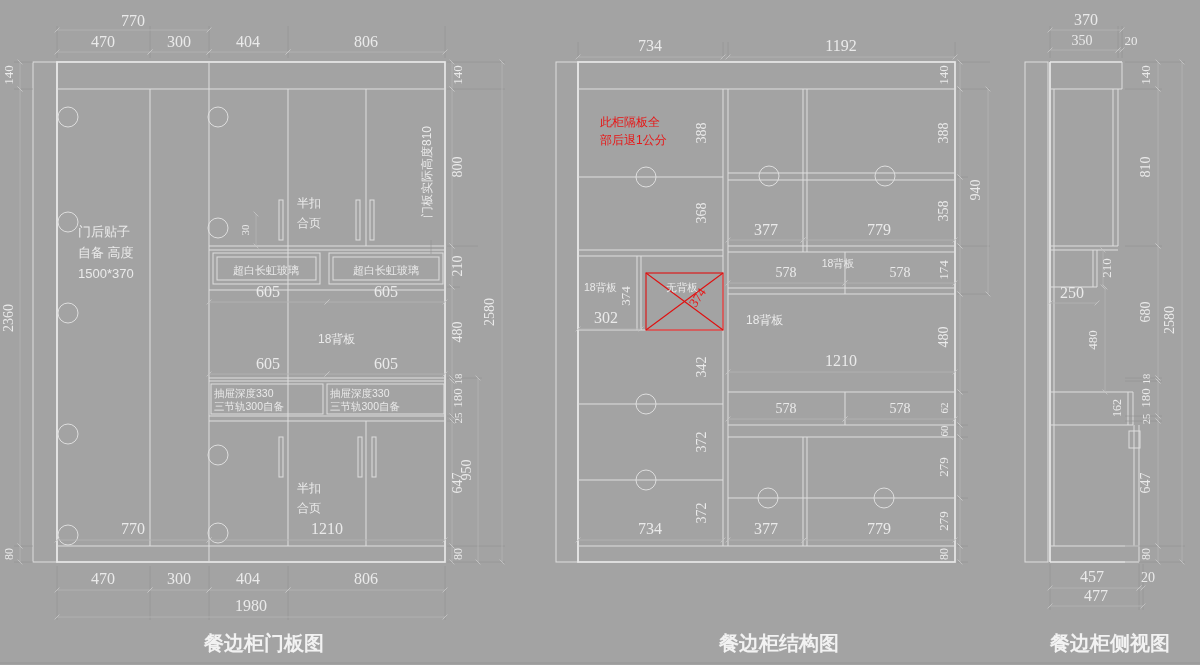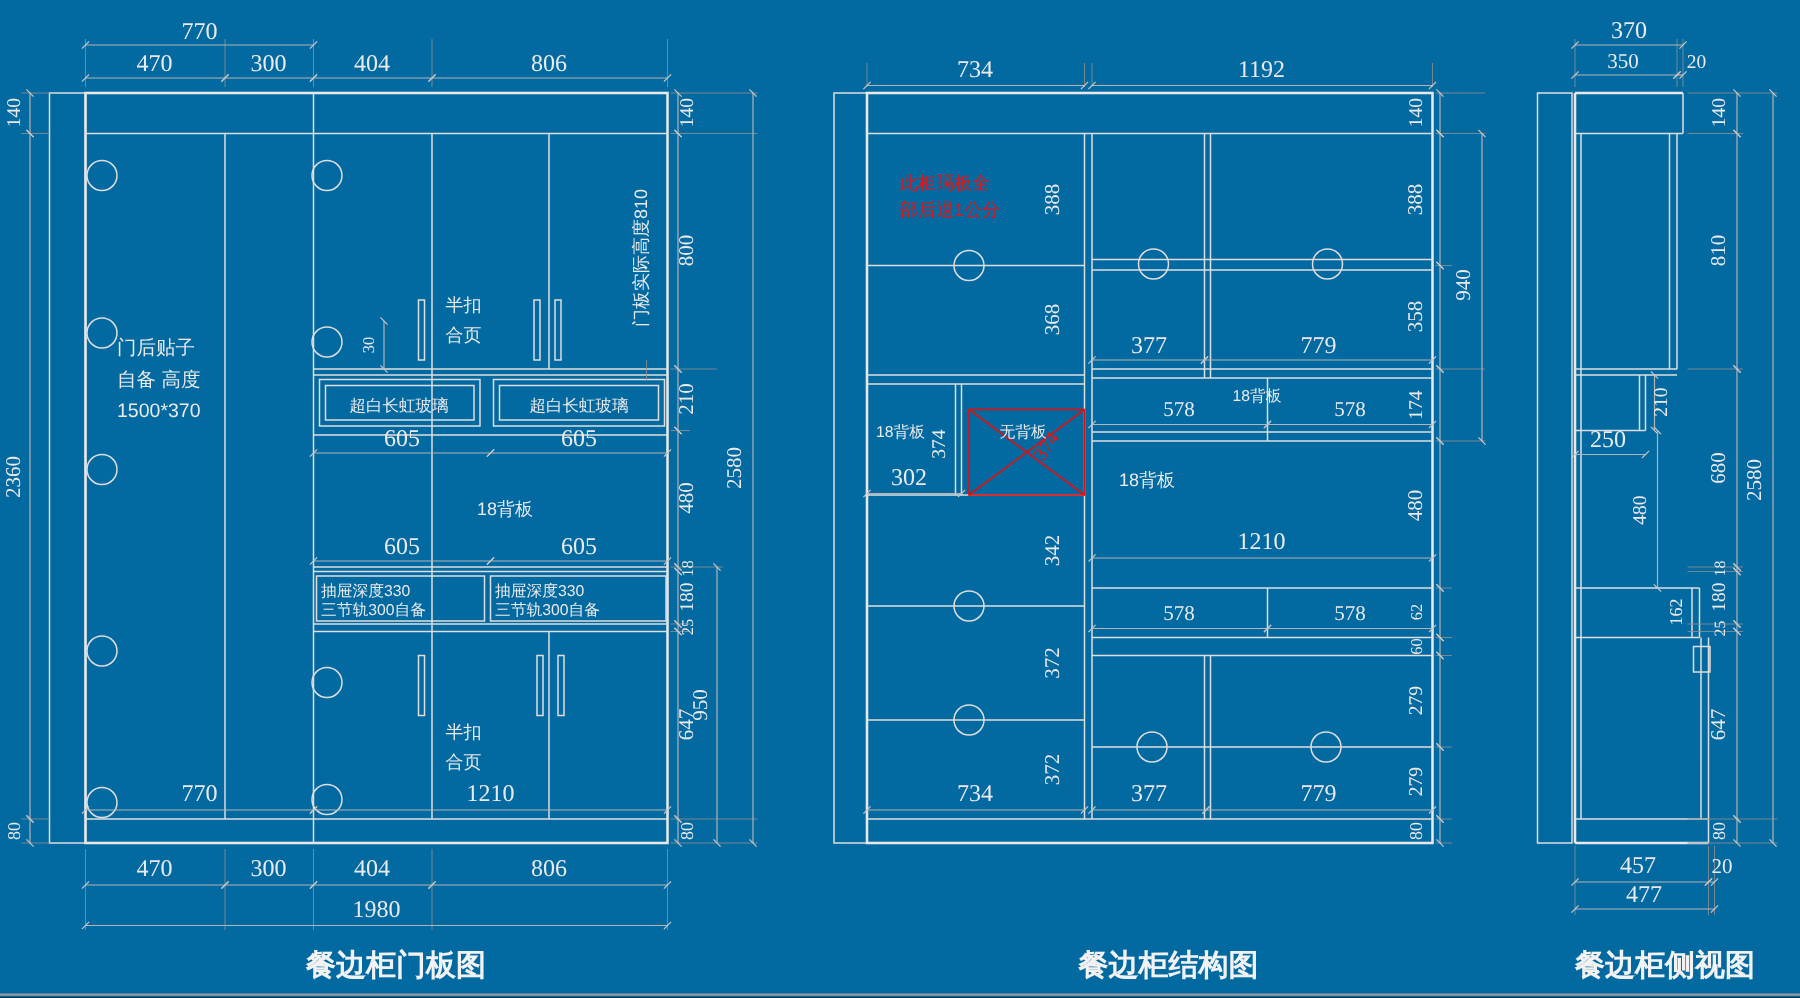--- a/index.html
+++ b/index.html
@@ -1,16 +1,16 @@
 <!DOCTYPE html>
 <html><head>
 <meta charset="utf-8">
 <style>
   html,body{margin:0;padding:0;background:#000;}
-  .stage{position:relative;width:1200px;height:665px;background:#0369a1;overflow:hidden;}
+  .stage{position:relative;width:1200px;height:665px;background:#a3a3a3;overflow:hidden;}
   svg{display:block;}
   .st{stroke:#dedede;stroke-width:1;fill:none;}
   .st2{stroke:#e8e8e8;stroke-width:1.7;fill:none;}
   .dm{stroke:#b4b4b4;stroke-width:.8;fill:none;marker-start:url(#tk);marker-end:url(#tk);}
   .ex{stroke:#8f8f8f;stroke-width:.55;fill:none;}
   .rd{stroke:#e01010;stroke-width:1.1;fill:none;}
   text{font-family:"Liberation Serif",serif;fill:#eaeaea;text-anchor:middle;}
   .cn{font-family:"Liberation Sans",sans-serif;}
   .ta-s{text-anchor:start;}
   .redtx{fill:#e81515;}

